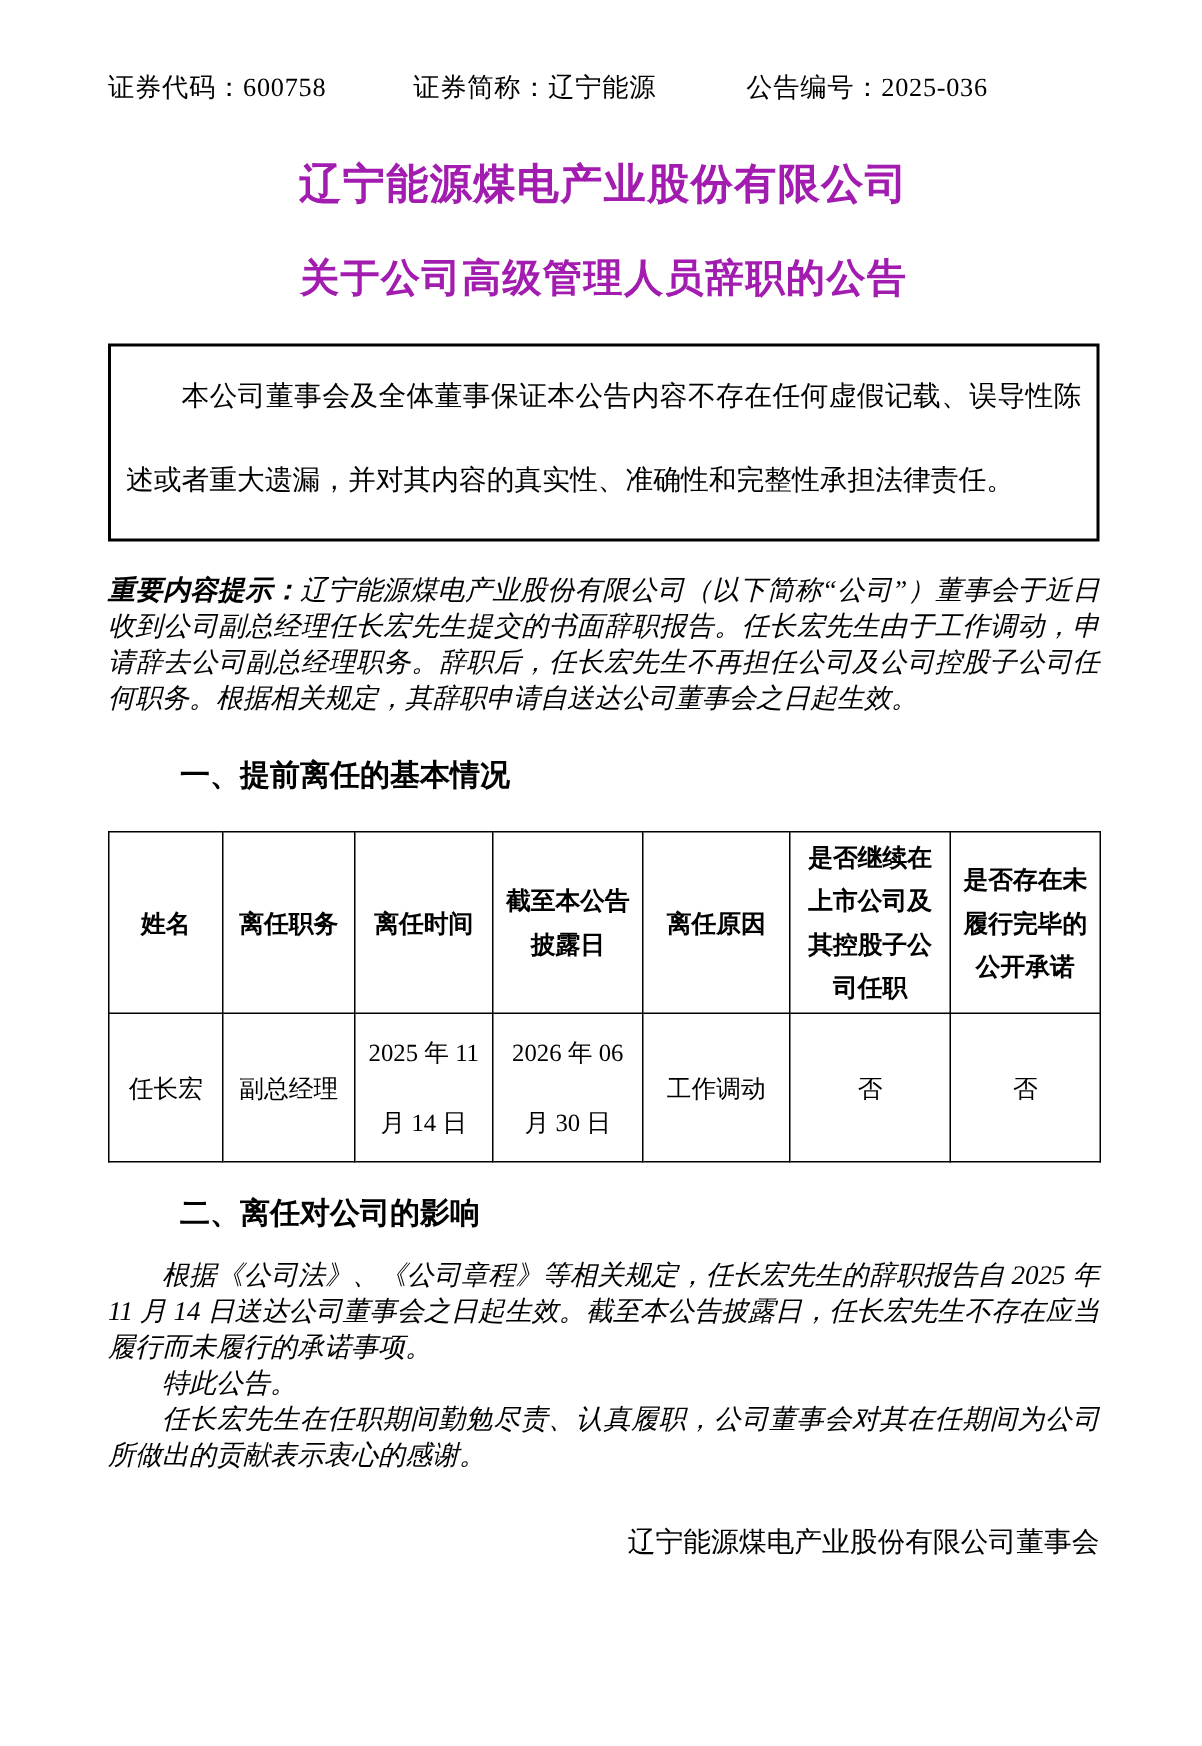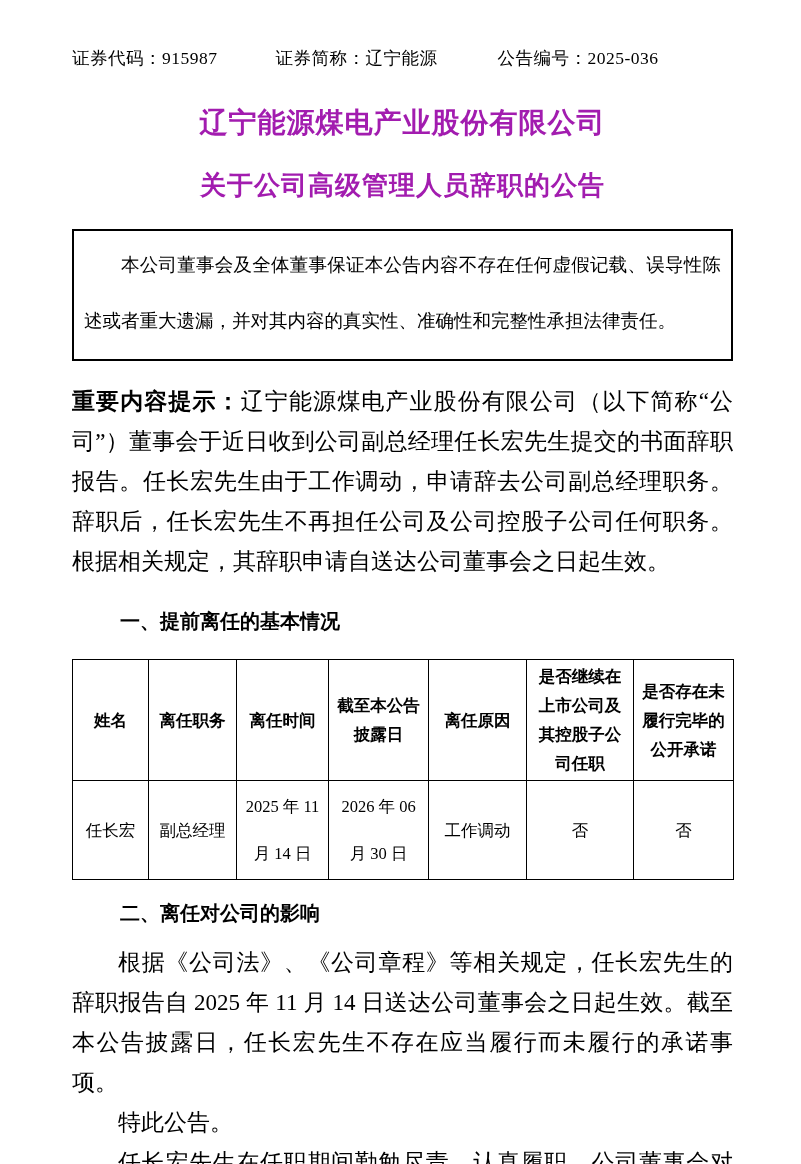--- a/index.html
+++ b/index.html
@@ -43,23 +43,24 @@
     margin: 0;
     font-size: 18.5px;
     line-height: 56px;
     text-indent: 2em;
     text-align: justify;
   }
 
   
   .para {
     margin: 0;
-    font-size: 23px;
-    line-height: 40px;
+    font-size: 18px;
+    line-height: 24px;
     text-align: justify;
+    font-style: italic;
   }
   .indent { text-indent: 2em; }
   .highlight-para { margin-top: 20px; }
   .bold-label {
     font-family: "Liberation Sans", "DejaVu Sans", sans-serif;
     font-weight: bold;
   }
 
   
   .section-heading {
@@ -109,21 +110,21 @@
     line-height: 46px;
     text-align: right;
   }
 </style>
 </head>
 <body>
 
 <div class="page">
 
   <div class="doc-header">
-    <span class="h-item h-gap1">证券代码：915987</span>
+    <span class="h-item h-gap1">证券代码：600758</span>
     <span class="h-item h-gap2">证券简称：辽宁能源</span>
     <span class="h-item">公告编号：2025-036</span>
   </div>
 
   <div class="main-title">辽宁能源煤电产业股份有限公司</div>
   <div class="sub-title">关于公司高级管理人员辞职的公告</div>
 
   <div class="disclaimer-box">
     <p>本公司董事会及全体董事保证本公告内容不存在任何虚假记载、误导性陈述或者重大遗漏，并对其内容的真实性、准确性和完整性承担法律责任。</p>
   </div>

